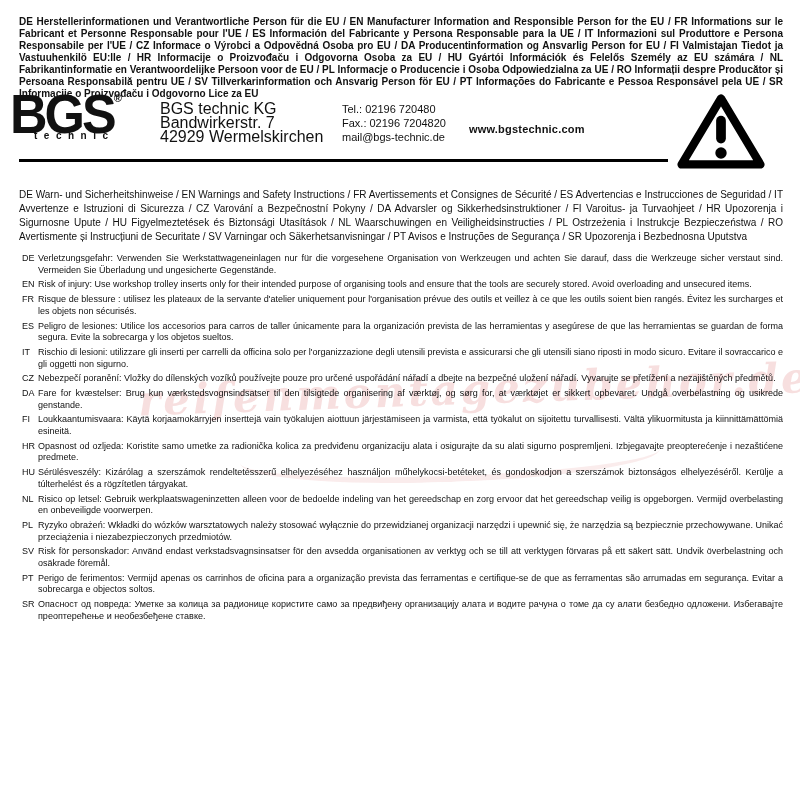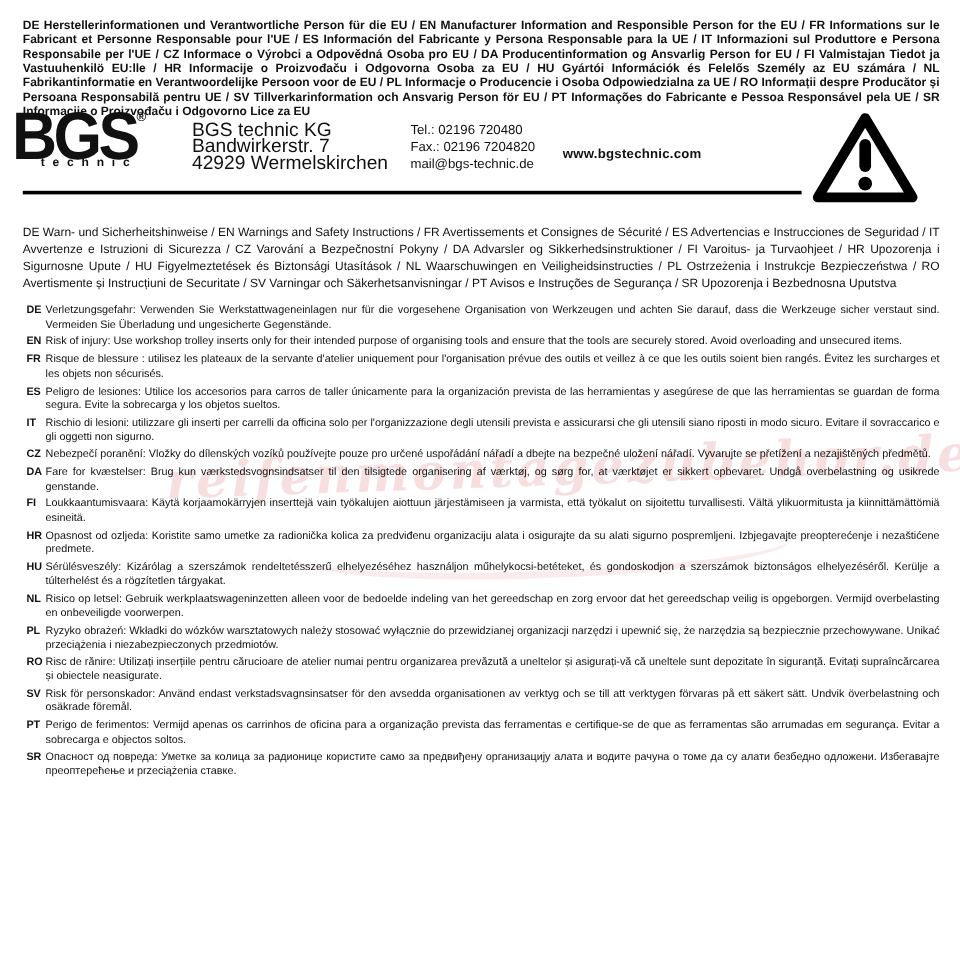--- a/index.html
+++ b/index.html
@@ -45,21 +45,21 @@
     text-align:justify;
     margin-top:15px;
   }
 
   
   .warnings{position:absolute;top:253px;left:22px;right:17px;}
   .warning-row{
     display:grid;grid-template-columns:16px 1fr;
     margin-bottom:3.2px;
   }
-  .warning-code{font-weight:bold;font-size:9px;line-height:11.6px;}
+  .warning-code{font-weight:normal;font-size:9px;line-height:11.6px;}
   .warning-text{font-size:9px;line-height:11.6px;text-align:justify;}
 
   
   .watermark{
     position:absolute;top:366px;left:138px;width:600px;
     font-family:"DejaVu Serif", serif;font-style:italic;font-weight:bold;
     font-size:42px;letter-spacing:3px;
     color:rgba(228,150,150,0.30);
     transform:rotate(-2deg);
     white-space:nowrap;pointer-events:none;
@@ -151,30 +151,26 @@
       </div>
       <div class="warning-row">
         <span class="warning-code">NL</span>
         <div class="warning-text">Risico op letsel: Gebruik werkplaatswageninzetten alleen voor de bedoelde indeling van het gereedschap en zorg ervoor dat het gereedschap veilig is opgeborgen. Vermijd overbelasting en onbeveiligde voorwerpen.</div>
       </div>
       <div class="warning-row">
         <span class="warning-code">PL</span>
         <div class="warning-text">Ryzyko obrażeń: Wkładki do wózków warsztatowych należy stosować wyłącznie do przewidzianej organizacji narzędzi i upewnić się, że narzędzia są bezpiecznie przechowywane. Unikać przeciążenia i niezabezpieczonych przedmiotów.</div>
       </div>
       <div class="warning-row">
-        <span class="warning-code">RO</span>
-        <div class="warning-text">Risc de rănire: Utilizați inserțiile pentru cărucioare de atelier numai pentru organizarea prevăzută a uneltelor și asigurați-vă că uneltele sunt depozitate în siguranță. Evitați supraîncărcarea și obiectele neasigurate.</div>
-      </div>
-      <div class="warning-row">
         <span class="warning-code">SV</span>
         <div class="warning-text">Risk för personskador: Använd endast verkstadsvagnsinsatser för den avsedda organisationen av verktyg och se till att verktygen förvaras på ett säkert sätt. Undvik överbelastning och osäkrade föremål.</div>
       </div>
       <div class="warning-row">
         <span class="warning-code">PT</span>
         <div class="warning-text">Perigo de ferimentos: Vermijd apenas os carrinhos de oficina para a organização prevista das ferramentas e certifique-se de que as ferramentas são arrumadas em segurança. Evitar a sobrecarga e objectos soltos.</div>
       </div>
       <div class="warning-row">
         <span class="warning-code">SR</span>
-        <div class="warning-text">Опасност од повреда: Уметке за колица за радионице користите само за предвиђену организацију алата и водите рачуна о томе да су алати безбедно одложени. Избегавајте преоптерећење и przeciążenia ставке.</div>
+        <div class="warning-text">Опасност од повреда: Уметке за колица за радионице користите само за предвиђену организацију алата и водите рачуна о томе да су алати безбедно одложени. Избегавајте преоптерећење и необезбеђене ставке.</div>
       </div>
     </div>
 
 </div>
 
 </body></html>

